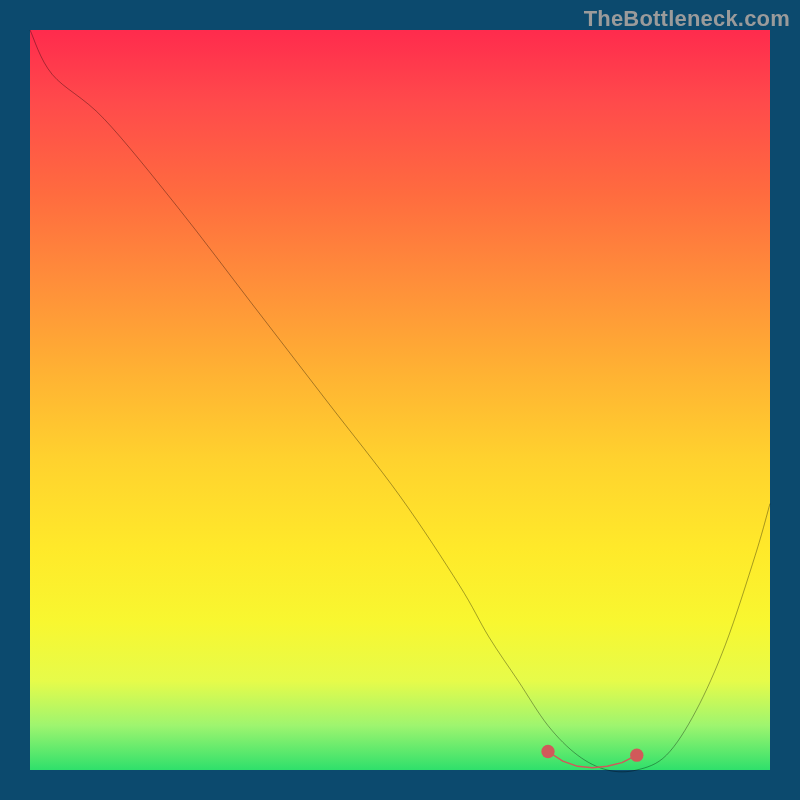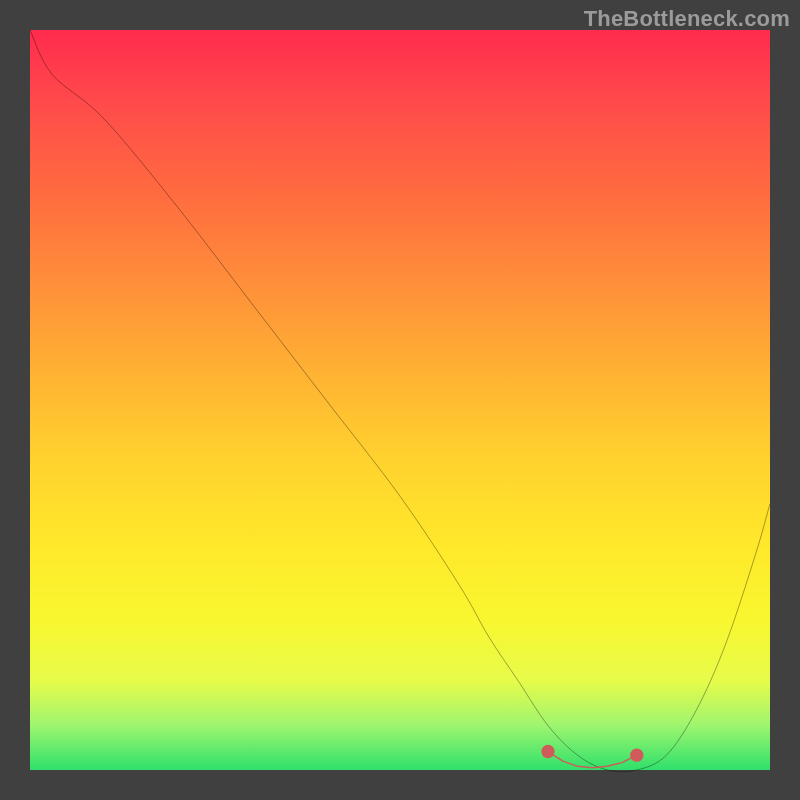--- a/index.html
+++ b/index.html
@@ -8,21 +8,21 @@
     width: 800px;
     height: 800px;
     background: #000;
     overflow: hidden;
     font-family: Arial, Helvetica, sans-serif;
   }
   .frame {
     position: relative;
     width: 800px;
     height: 800px;
-    background: #404040;
+    background: #0c4a6e;
   }
   .plot-area {
     position: absolute;
     left: 30px;
     top: 30px;
     width: 740px;
     height: 740px;
     background: linear-gradient(to bottom,
       #ff2b4d 0%,
       #ff4b4b 10%,

